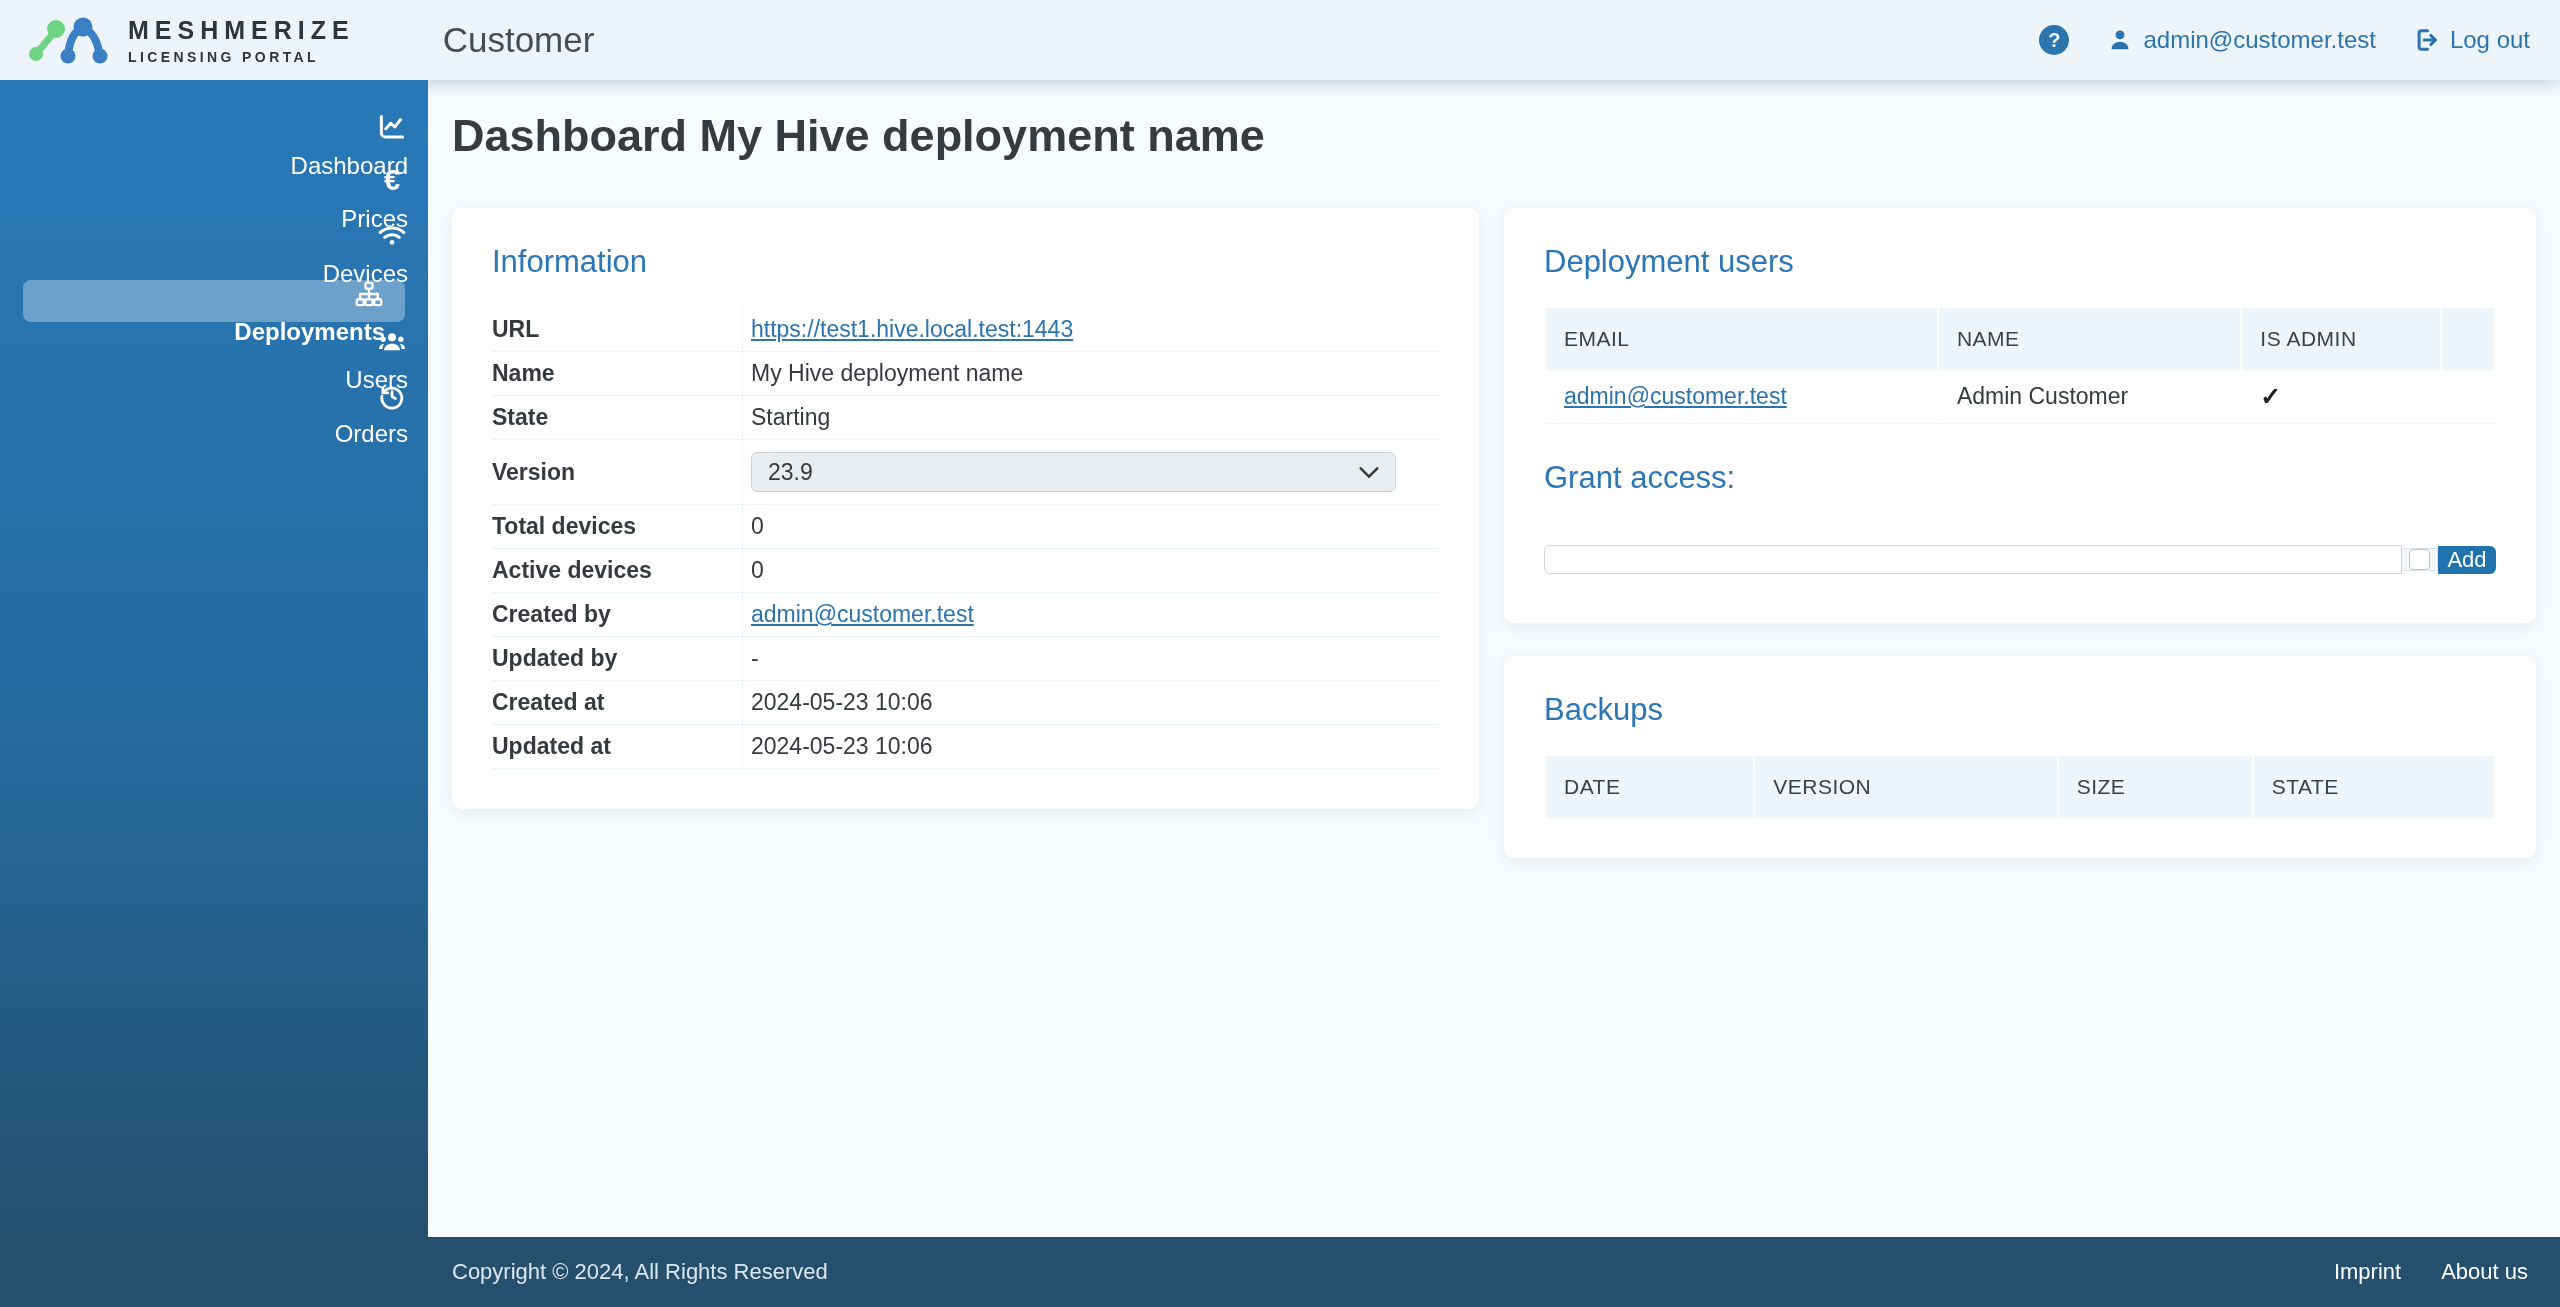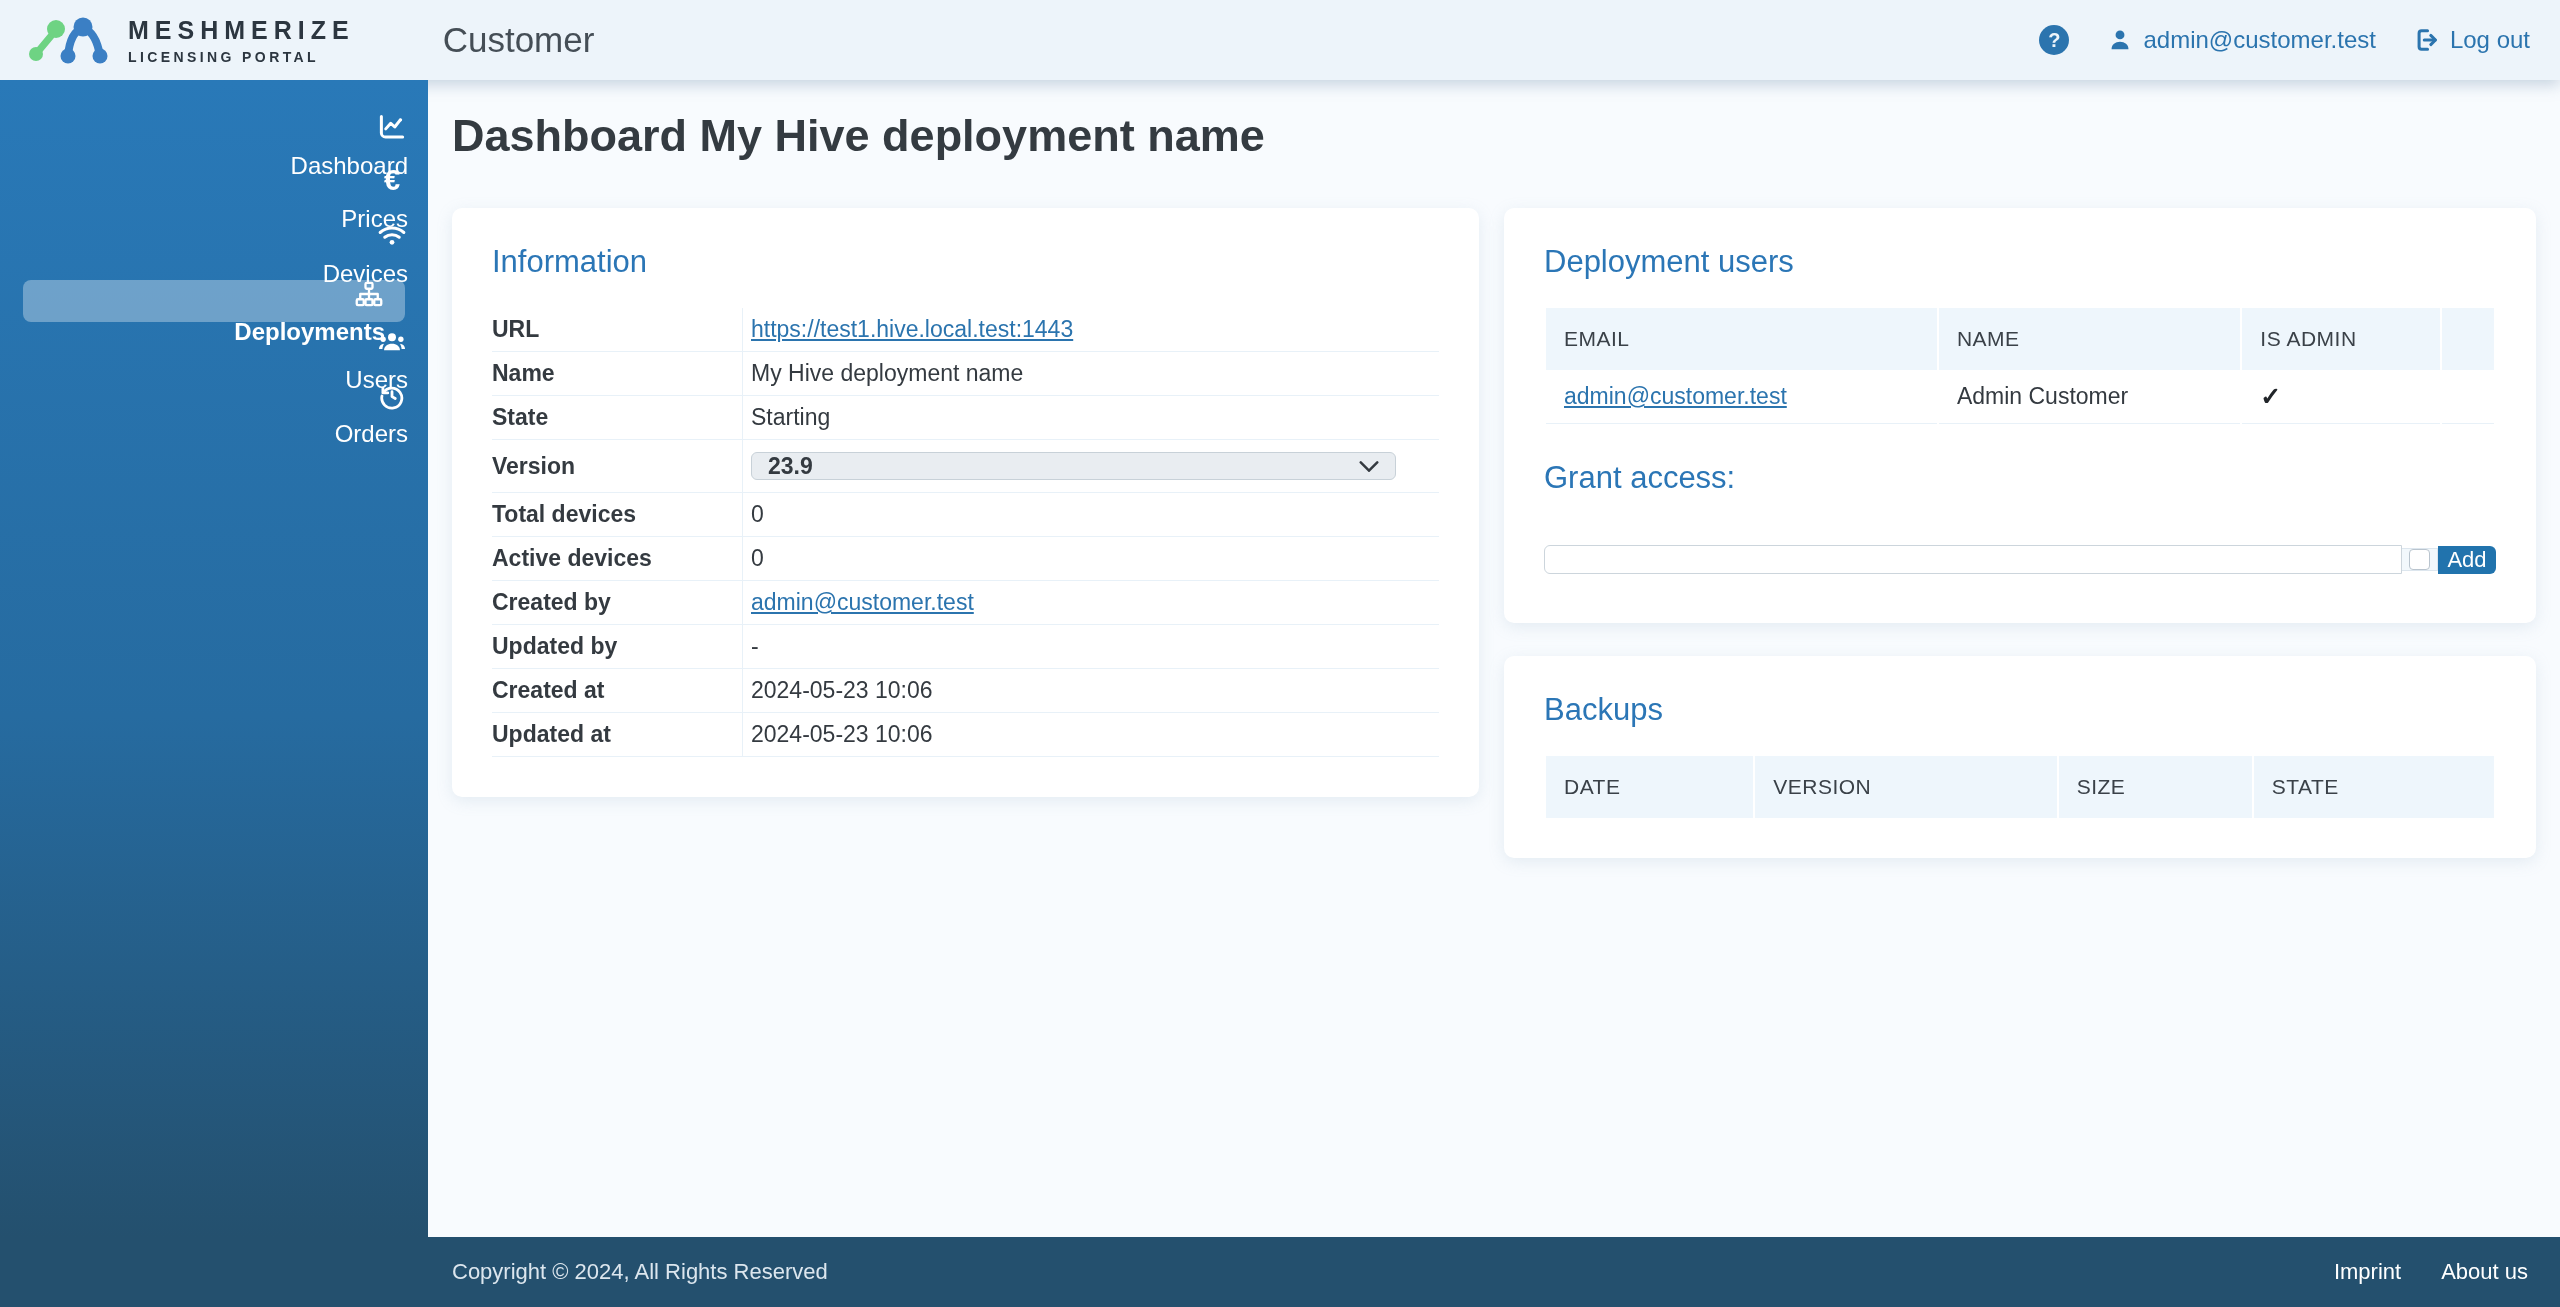--- a/index.html
+++ b/index.html
@@ -57,23 +57,23 @@
   .card { background:#fff; border-radius:10px; box-shadow:0 4px 16px rgba(140,165,190,.18);
     padding:36px 40px 40px; }
   .card-title { color:var(--heading_blue,#2b76b6); font-size:31px; font-weight:500; margin:0 0 28px; }
 
   
   .info-row { display:flex; border-bottom:1px solid var(--border_light,#e8f1f8); align-items:stretch; }
   .info-label { flex:0 0 250px; font-weight:700; font-size:23px; padding:8px 0; display:flex; align-items:center; }
   .info-value { flex:1; border-left:1px solid var(--border_light,#e8f1f8);
     padding:8px 0 8px 8px; font-size:23px; display:flex; align-items:flex-start; }
   .info-row.select-row .info-value { padding-top:12px; padding-bottom:12px; }
-  .select { width:645px; height:28px; background:var(--select_bg,#e9edf1);
+  .select { width:645px; height:40px; background:var(--select_bg,#e9edf1);
     border:1px solid #c8d1d8; border-radius:6px; display:flex; align-items:center;
-    justify-content:space-between; padding:0 16px; font-size:23px; color:#343a40; cursor:pointer;font-weight:bold; }
+    justify-content:space-between; padding:0 16px; font-size:23px; color:#343a40; cursor:pointer; }
 
   
   .data-table { width:100%; border-collapse:separate; border-spacing:2px 0; }
   .data-table thead td { background:var(--table_header_bg,#eef6fc); font-size:21px; color:#3a4148;
     padding:19px 18px; font-weight:500; letter-spacing:.5px; }
   .data-table tbody td { background:#fff; border-bottom:1px solid var(--border_light,#e8f1f8);
     padding:12px 18px; font-size:23px; }
   .check-mark { font-size:25px; font-weight:700; color:#212529; }
 
   

